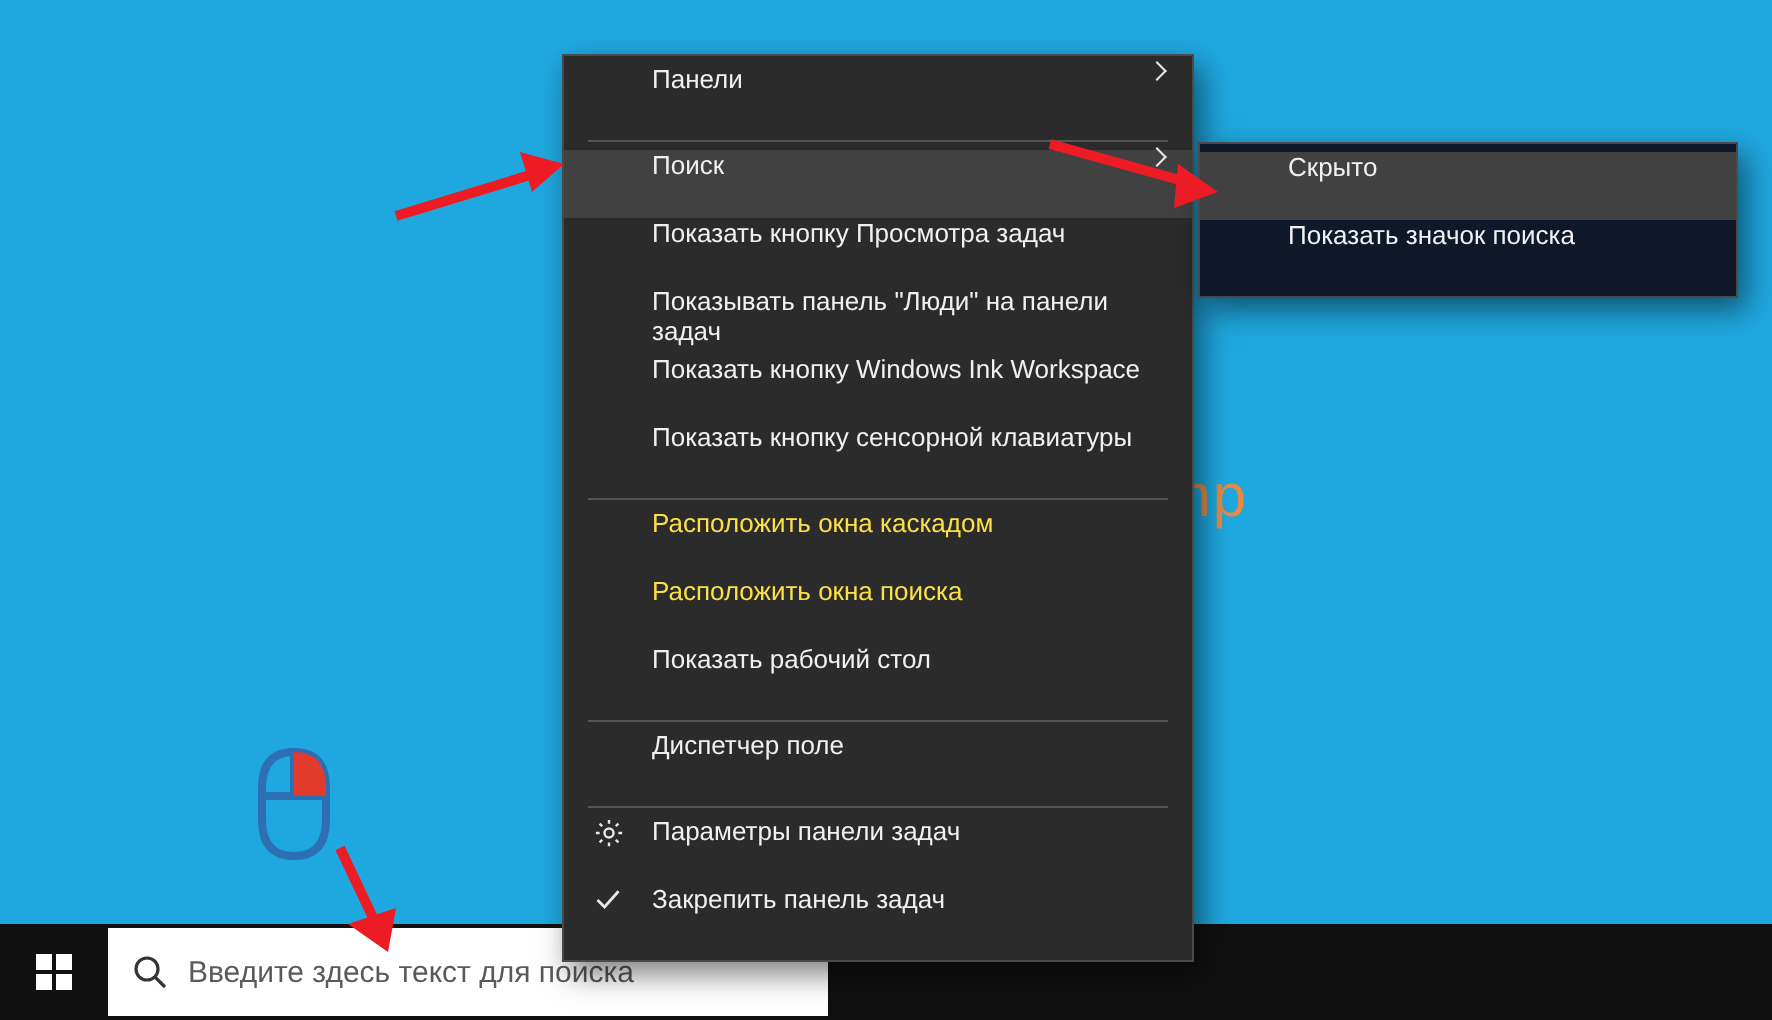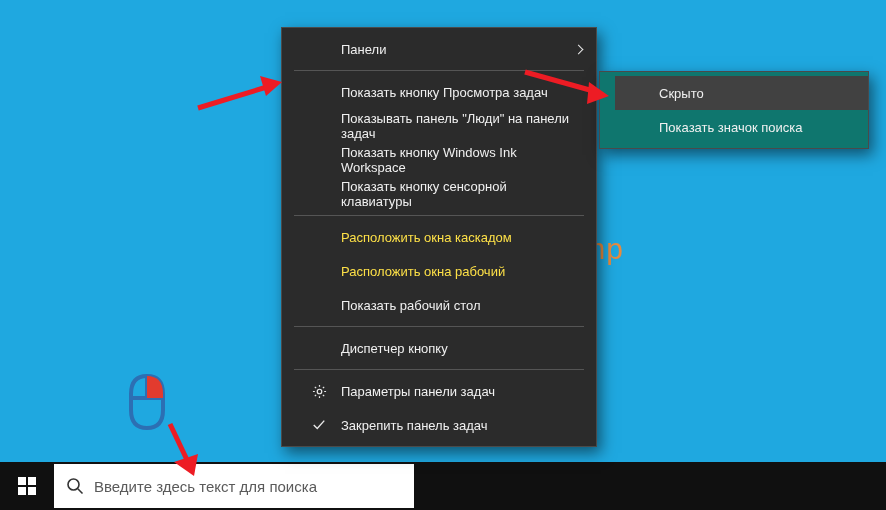--- a/index.html
+++ b/index.html
@@ -95,26 +95,25 @@
     width: 316px;
     background: #2b2b2b;
     border: 1px solid #4a4a4a;
     box-shadow: 4px 6px 14px rgba(0,0,0,0.5);
     z-index: 20;
     padding: 4px 0;
   }
   .ctx-item {
     height: 34px;
     display: flex;
-    align-items: center;
+    align-items: flex-start;
     padding: 0 16px 0 44px;
     position: relative;
     color: #f0f0f0;
     cursor: default;
-    margin-left: 15px;
   }
   .ctx-item .left-icon {
     position: absolute;
     left: 14px;
     width: 16px;
     height: 16px;
     display:flex;
     align-items:center;
     justify-content:center;
   }
@@ -134,21 +133,21 @@
     margin: 4px 12px;
     background: #555;
   }
 
   
   .sub-menu {
     position: absolute;
     left: 599px;
     top: 71px;
     width: 270px;
-    background: #0f766e;
+    background: #0f172a;
     border: 1px solid #4a4a4a;
     box-shadow: 4px 6px 14px rgba(0,0,0,0.5);
     z-index: 30;
     padding: 4px 0;
   }
 
   
   .arrow {
     position: absolute;
     z-index: 50;
@@ -169,45 +168,48 @@
   <path d="M22 4 L22 26" stroke="#2c6fb3" stroke-width="4"></path>
   <path d="M6 26 L38 26" stroke="#2c6fb3" stroke-width="4"></path>
   <path d="M22 4 Q38 4 38 22 L38 26 L22 26 Z" fill="#e23b2e"></path>
 </svg>
 
 <div class="ctx-menu">
   <div class="ctx-item has-sub">
     <span>Панели</span>
   </div>
   <div class="ctx-sep"></div>
+  <div class="ctx-item has-sub highlight">
+    <span>Поиск</span>
+  </div>
   <div class="ctx-item">
     <span>Показать кнопку Просмотра задач</span>
   </div>
   <div class="ctx-item">
     <span>Показывать панель "Люди" на панели задач</span>
   </div>
   <div class="ctx-item">
     <span>Показать кнопку Windows Ink Workspace</span>
   </div>
   <div class="ctx-item">
     <span>Показать кнопку сенсорной клавиатуры</span>
   </div>
   <div class="ctx-sep"></div>
   <div class="ctx-item disabled">
     <span>Расположить окна каскадом</span>
   </div>
   <div class="ctx-item disabled">
-    <span>Расположить окна рабочий</span>
+    <span>Расположить окна поиска</span>
   </div>
   <div class="ctx-item">
     <span>Показать рабочий стол</span>
   </div>
   <div class="ctx-sep"></div>
   <div class="ctx-item">
-    <span>Диспетчер кнопку</span>
+    <span>Диспетчер поле</span>
   </div>
   <div class="ctx-sep"></div>
   <div class="ctx-item">
     <span class="left-icon">
       <svg class="gear-svg" viewBox="0 0 16 16" width="15" height="15">
         <circle cx="8" cy="8" r="2.4"></circle>
         <path d="M8 1v2M8 13v2M1 8h2M13 8h2M3 3l1.4 1.4M11.6 11.6L13 13M13 3l-1.4 1.4M4.4 11.6L3 13"></path>
       </svg>
     </span>
     <span>Параметры панели задач</span>

